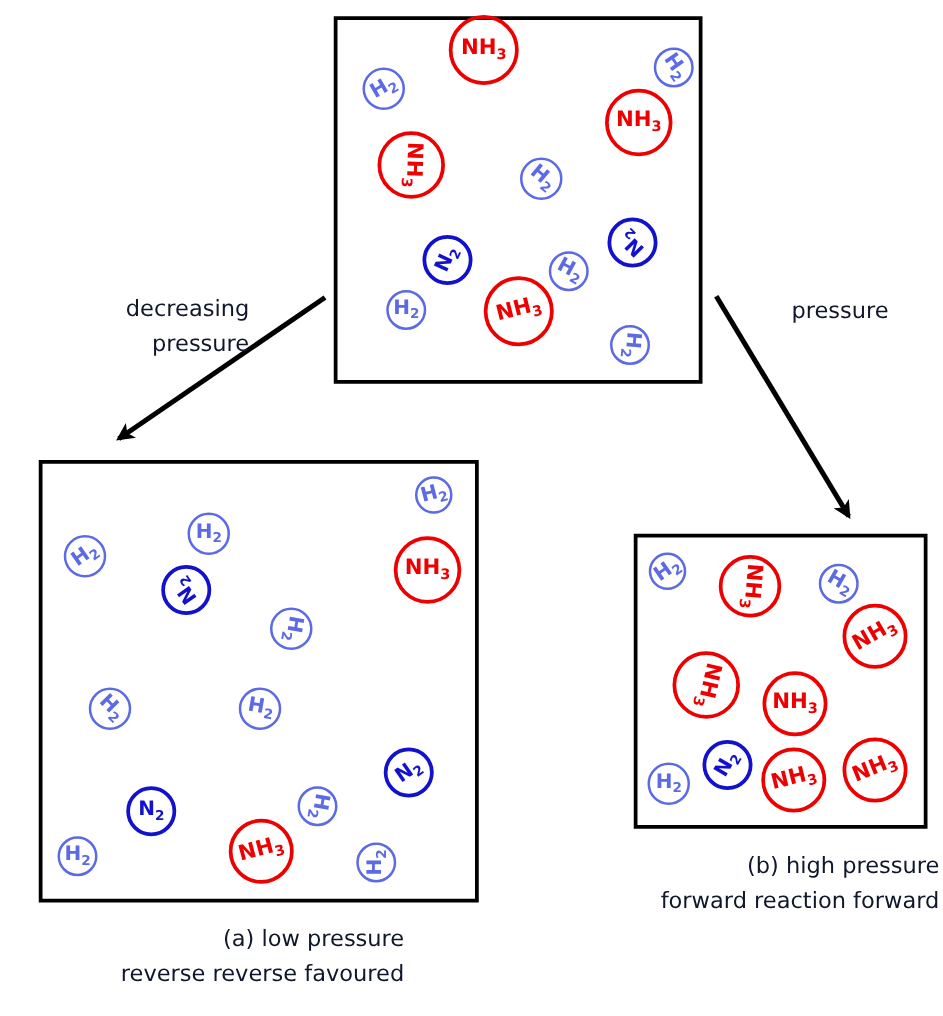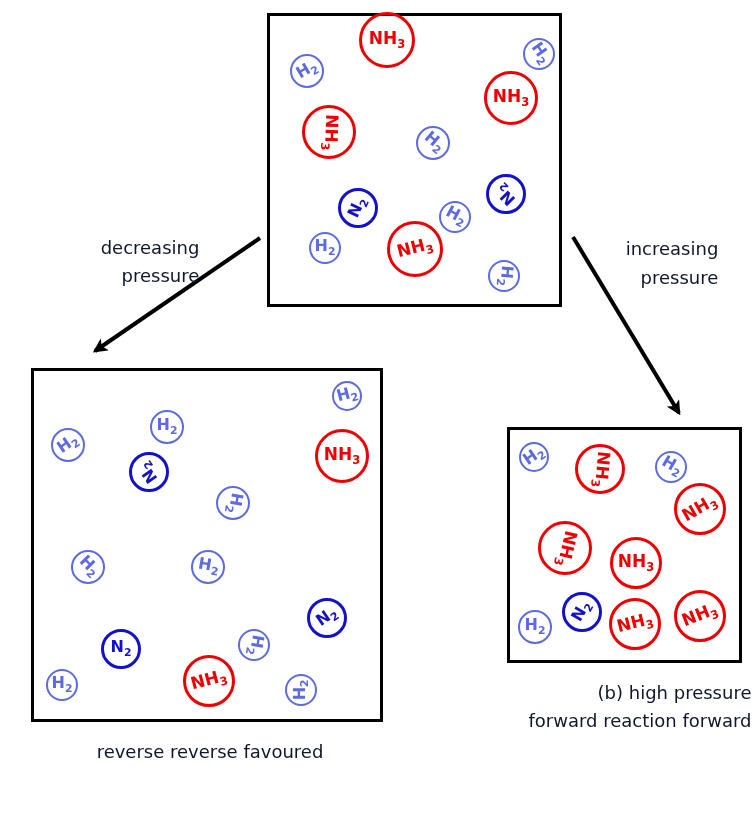--- a/index.html
+++ b/index.html
@@ -69,25 +69,25 @@
   <line x1="260" y1="238" x2="95" y2="351" stroke="#000000" stroke-width="4" marker-end="url(#ah)"></line>
       <line x1="573" y1="237" x2="679" y2="413" stroke="#000000" stroke-width="4" marker-end="url(#ah)"></line>
     </svg>
 
   <div class="text-label" style="left:150px; top:234px;">
     <div>decreasing</div>
     <div>pressure</div>
   </div>
 
   <div class="text-label" style="left:672px; top:234px; line-height:29px;">
-    <div>increasing</div>
     <div>pressure</div>
   </div>
 
   <div class="caption" style="left:210px; top:738px;">
+    <div>(a) low pressure</div>
     <div>reverse reverse favoured</div>
   </div>
 
   <div class="caption" style="left:624px; top:679px;margin-left:16px;">
     <div>(b) high pressure</div>
     <div>forward reaction forward</div>
   </div>
 
 <div class="gasbox" style="left: 267px; top: 13px; width: 295px; height: 294px; border-color: rgb(0, 0, 0);"></div>
     <div class="mol" style="left: 359px; top: 12px; width: 56px; height: 56px; border: 3px solid rgb(238, 0, 0); color: rgb(238, 0, 0); font-size: 17px;">

